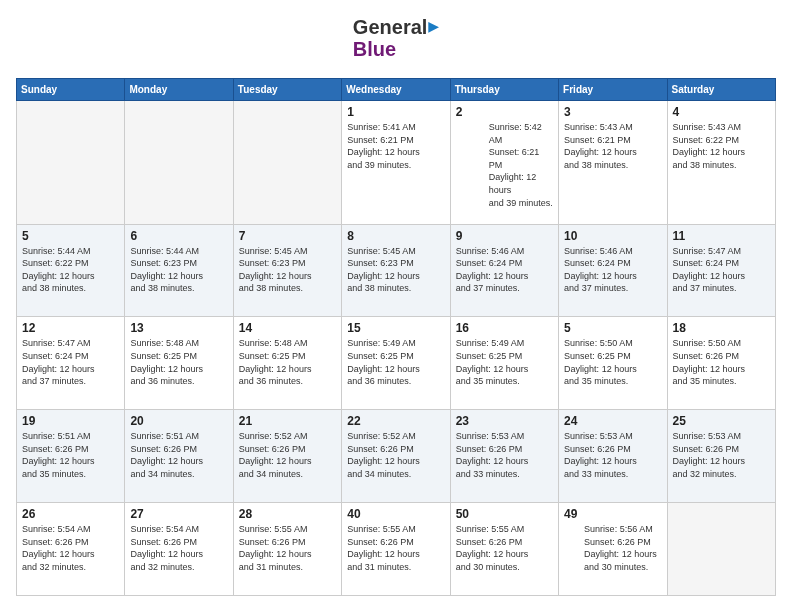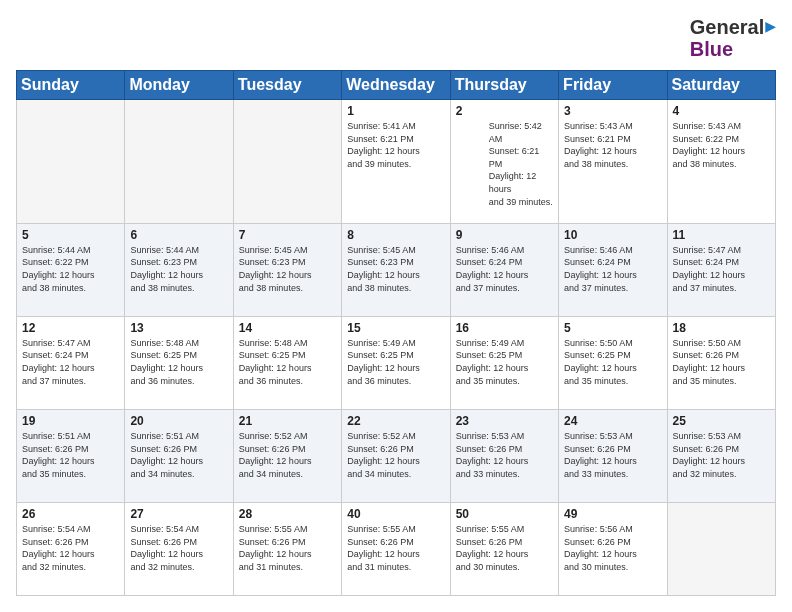--- a/index.html
+++ b/index.html
@@ -12,23 +12,23 @@
     }
     .page {
       width: 792px;
       height: 612px;
       padding: 16px;
       display: flex;
       flex-direction: column;
     }
     .header {
       display: flex;
-      justify-content: flex-end;
+      justify-content: center;
       align-items: flex-start;
-      margin-bottom: 10px;
+      margin-bottom: 18px;
     }
     .logo {
       display: flex;
       flex-direction: column;
       align-items: flex-start;
     }
     .title-block {
       text-align: right;
     }
     .month-title {
@@ -43,21 +43,21 @@
     .calendar {
       flex: 1;
       border: 1px solid #ccc;
       border-collapse: collapse;
       width: 100%;
       table-layout: fixed;
     }
     .calendar th {
       background: #2a6db5;
       color: #fff;
-      font-size: 16px;
+      font-size: 10px;
       font-weight: bold;
       padding: 5px 4px;
       text-align: left;
       border: 1px solid #1a5090;
     }
     .calendar td {
       border: 1px solid #ccc;
       vertical-align: top;
       padding: 4px 5px;
       font-size: 9.5px;
@@ -335,21 +335,21 @@
           </td>
           <td>
             <div class="day-number">50</div>
             <div class="day-info" style="white-space: pre-line;">Sunrise: 5:55 AM
 Sunset: 6:26 PM
 Daylight: 12 hours
 and 30 minutes.</div>
           </td>
           <td>
             <div class="day-number">49</div>
-            <div class="day-info" style="white-space: pre-line;">Sunrise: 5:56 AM
+            <div class="day-info" style="white-space: pre-line; margin-left: 20px;">Sunrise: 5:56 AM
 Sunset: 6:26 PM
 Daylight: 12 hours
 and 30 minutes.</div>
           </td>
           <td class="empty"></td>
         </tr>
       </tbody>
   </table>
 </div>
 

